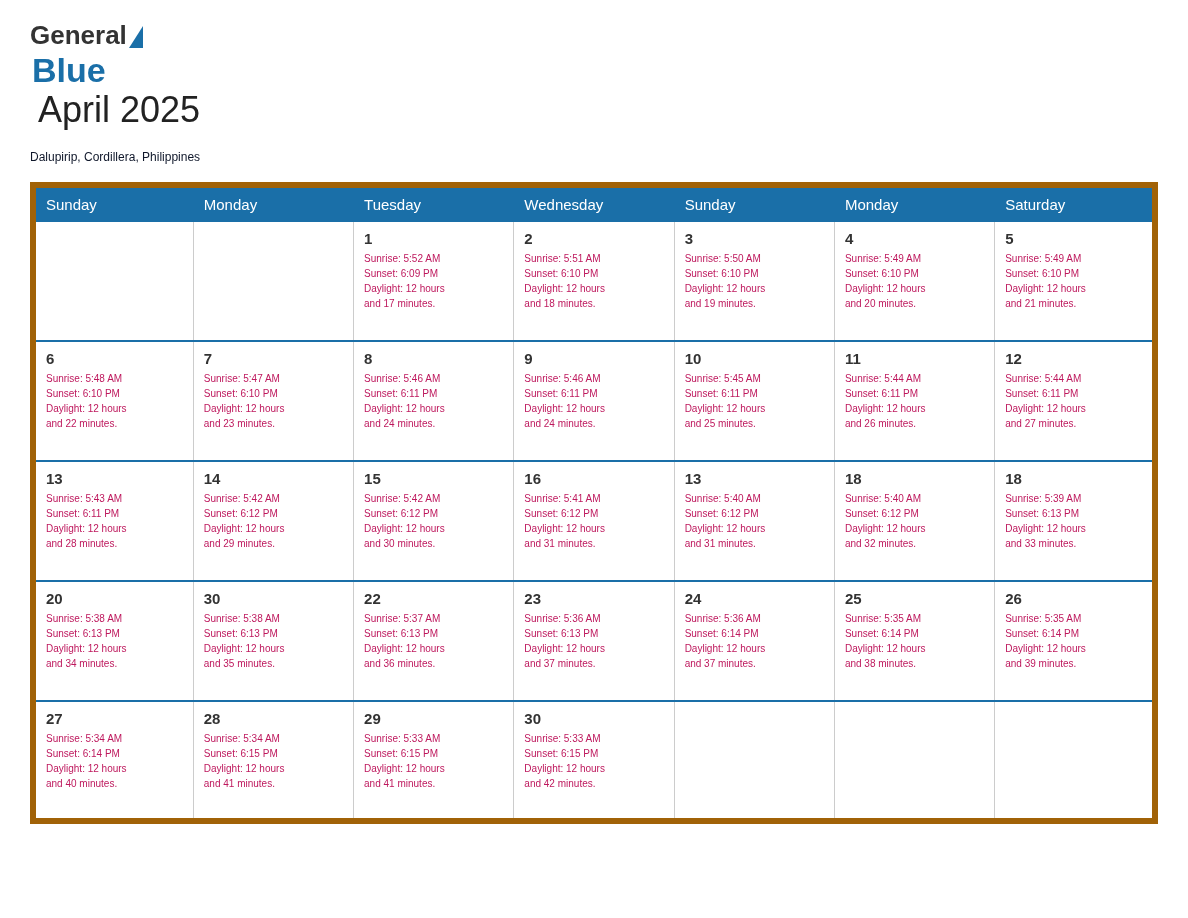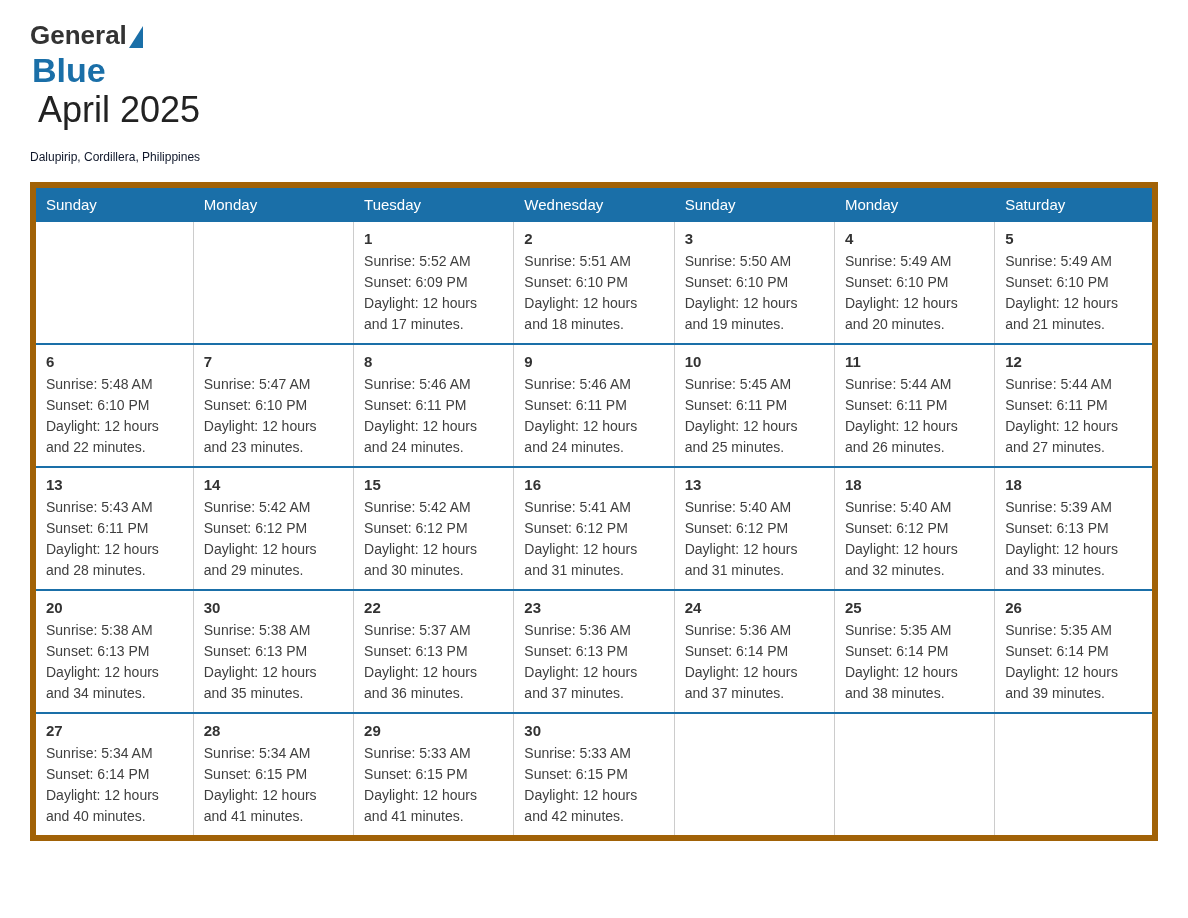--- a/index.html
+++ b/index.html
@@ -89,22 +89,22 @@
     .calendar tbody td:last-child {
       border-right: none;
     }
     .day-number {
       font-size: 15px;
       font-weight: bold;
       color: #333;
       margin-bottom: 4px;
     }
     .day-detail {
-      font-size: 14px;
-      color: #404040;
+      font-size: 10px;
+      color: #be185d;
       line-height: 1.5;
     }
     .empty-cell {
       background: #fff;
     }
     .logo-row {
       display: flex;
       align-items: center;
     }
   </style>

